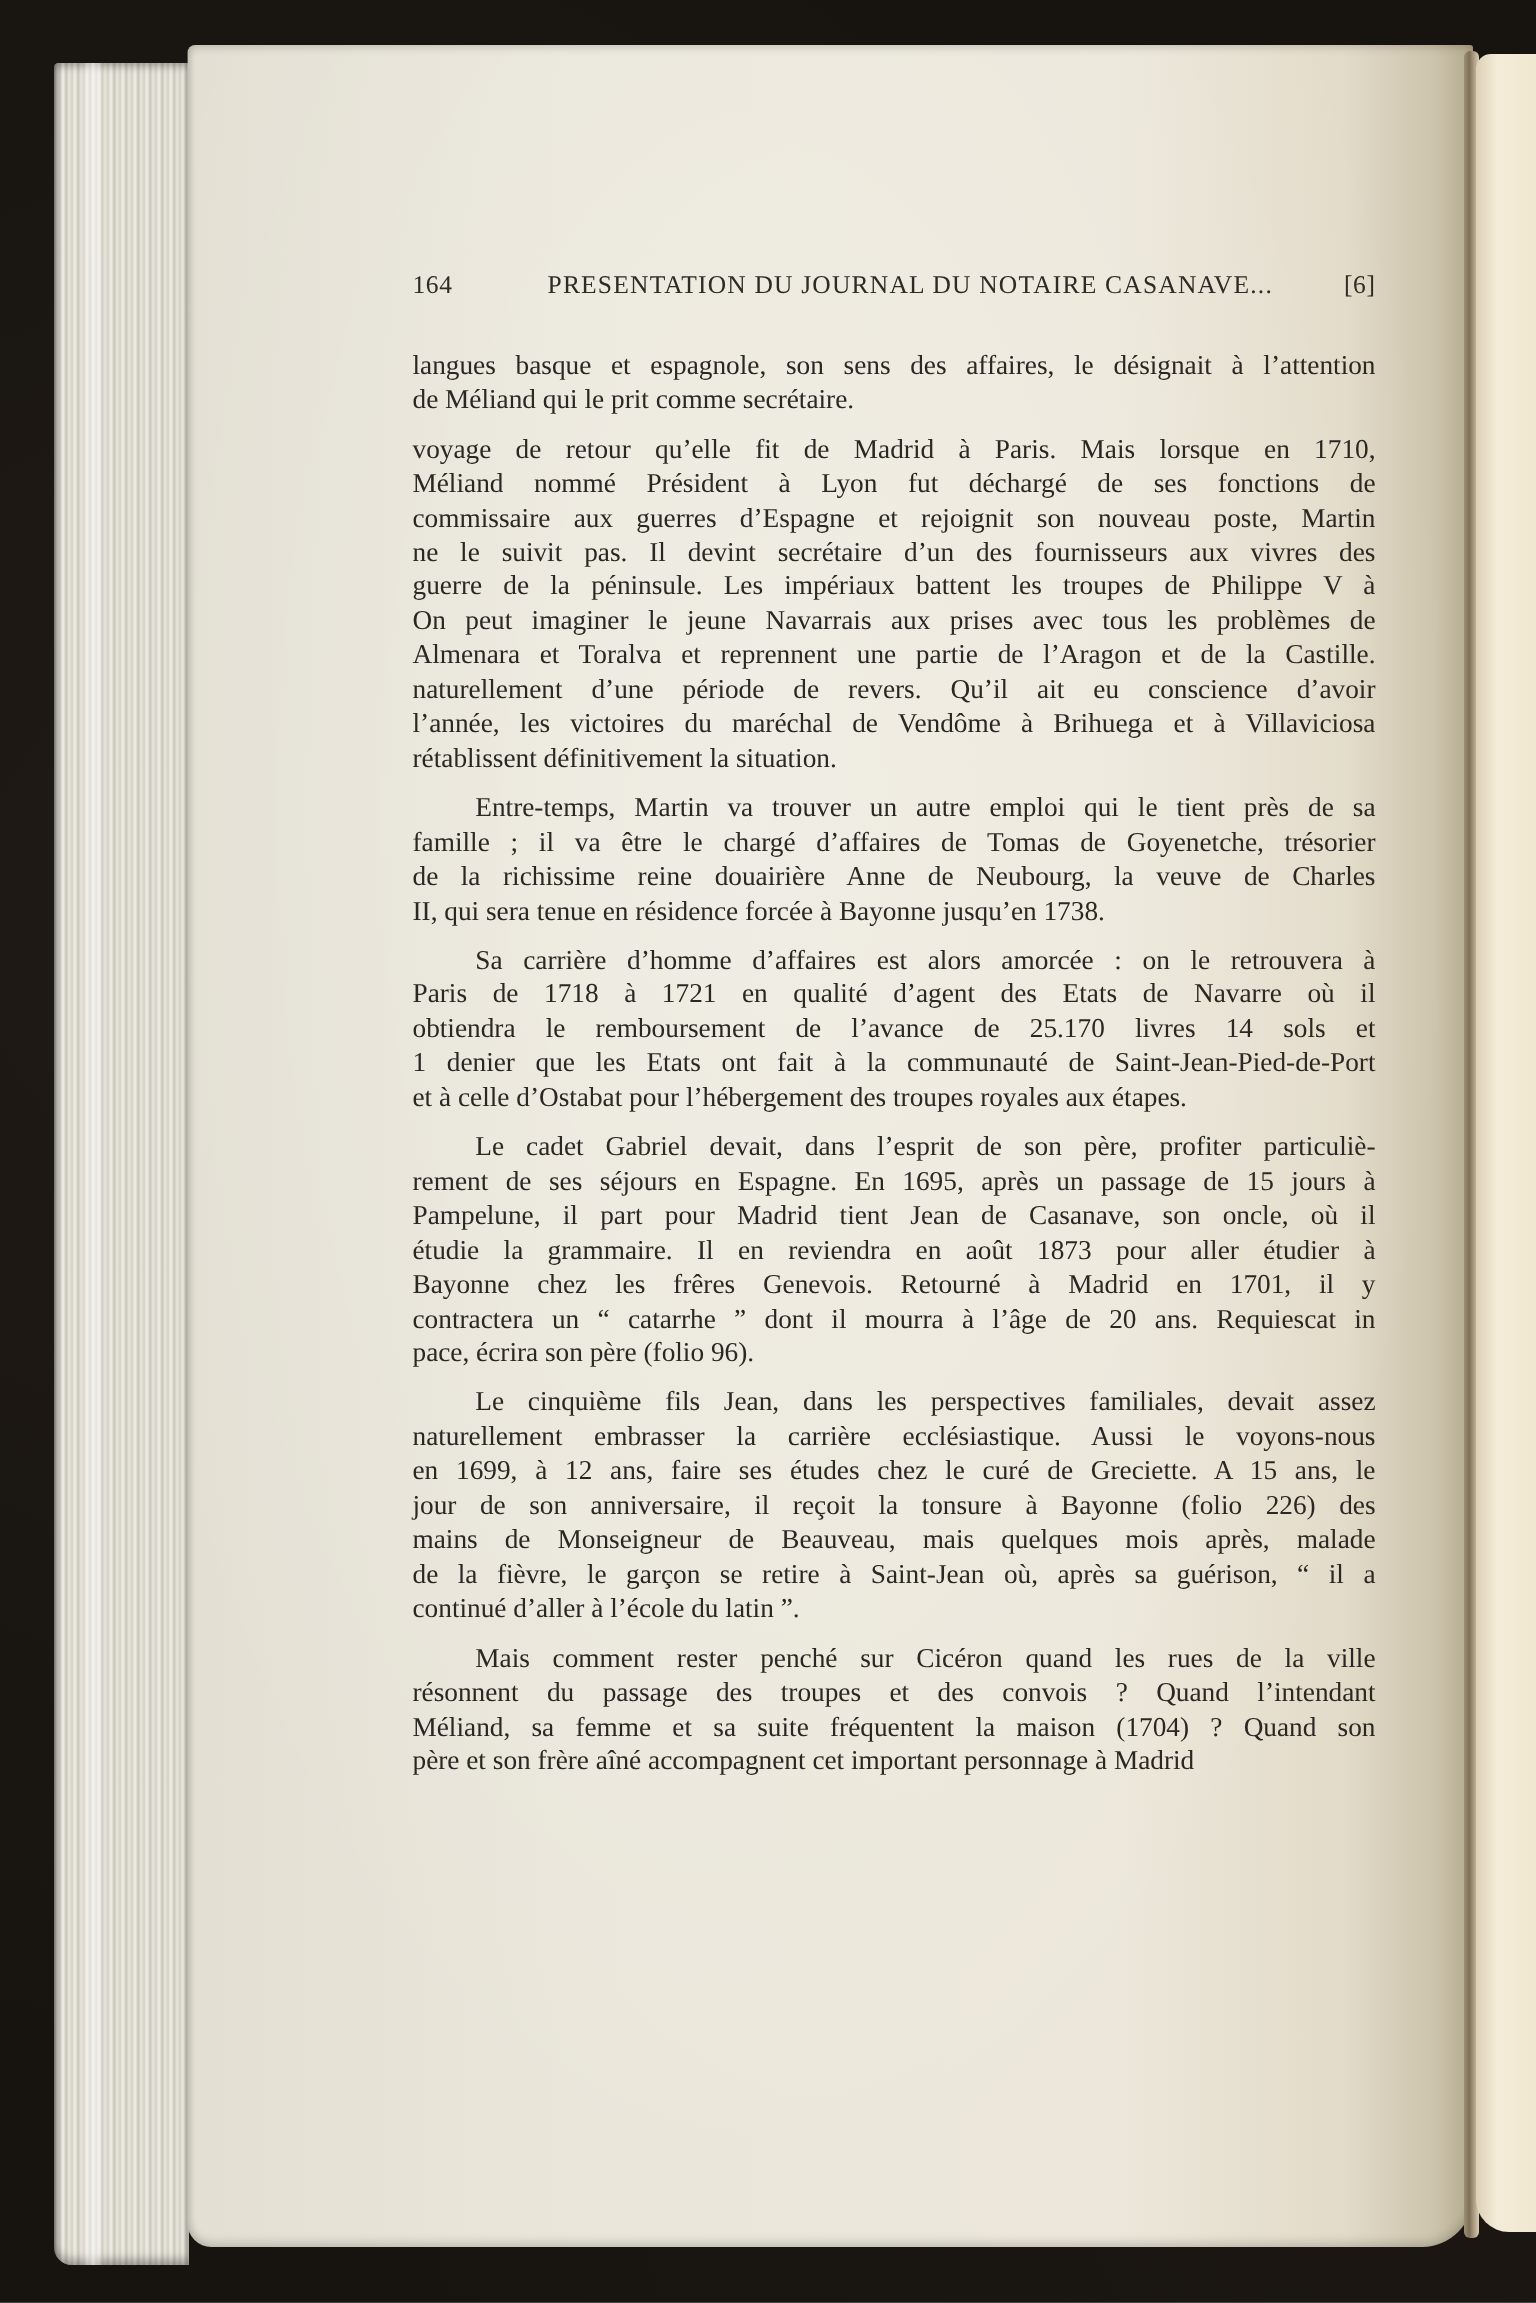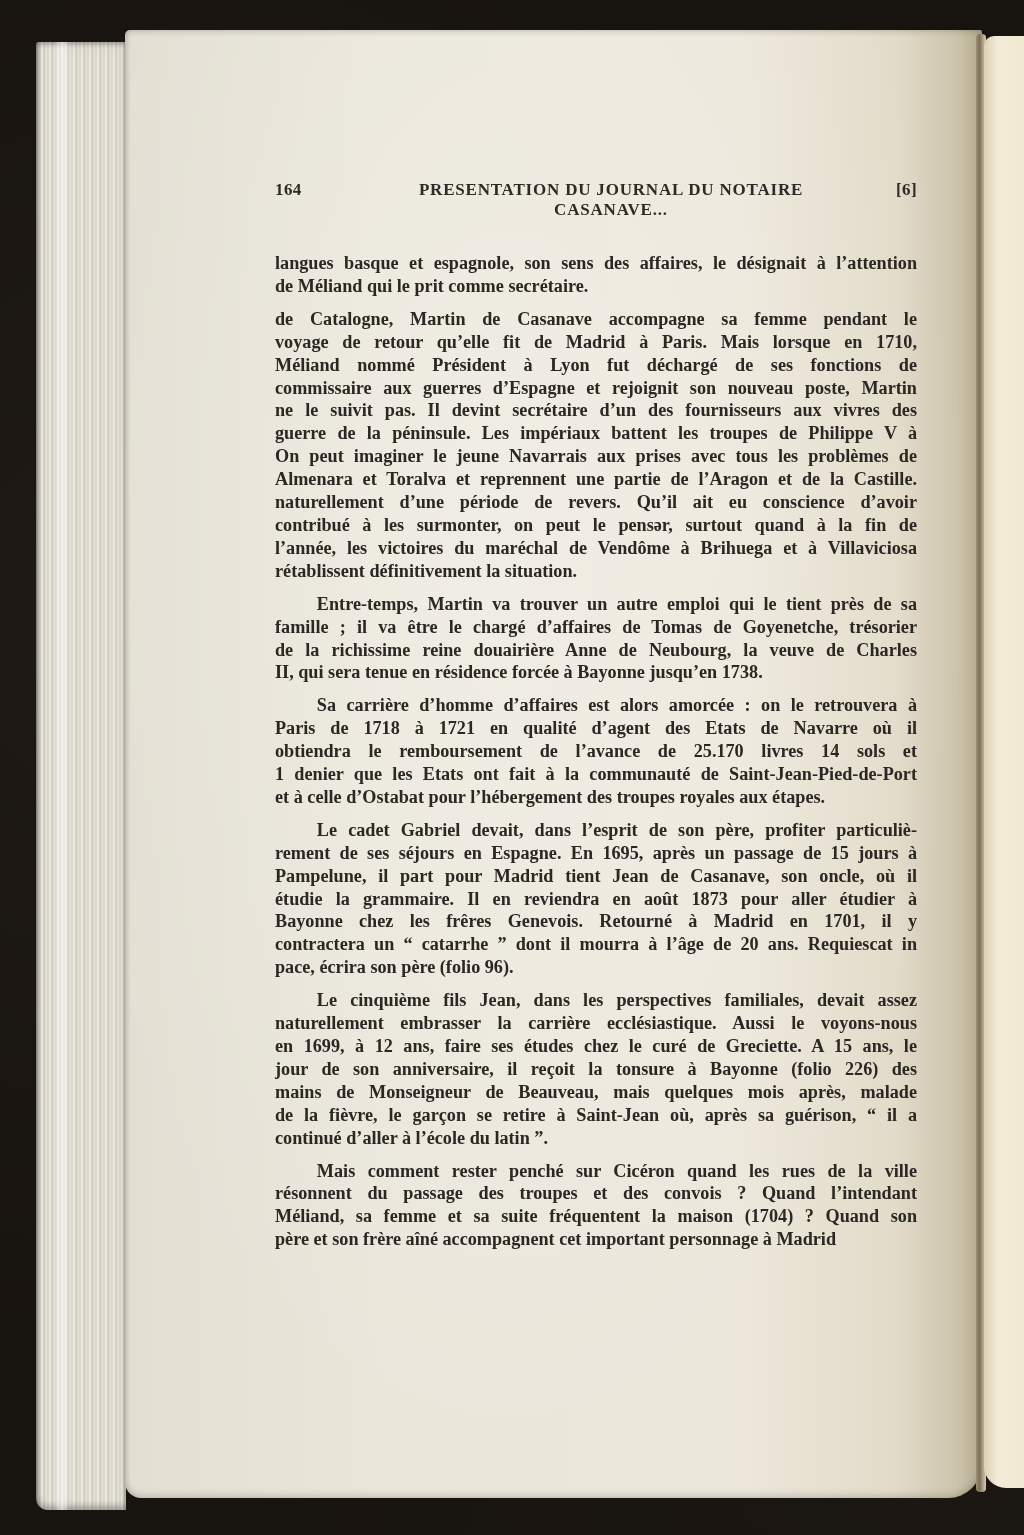--- a/index.html
+++ b/index.html
@@ -3,21 +3,21 @@
 <meta charset="utf-8">
 <style>
   html,body{margin:0;padding:0;}
   body{
     width:1024px;height:1535px;
     background:#16120e;
     position:relative;
     overflow:hidden;
     font-family:"Liberation Serif","DejaVu Serif",serif;
   }
-  .scene{position:absolute;inset:0;font-weight:bold;}
+  .scene{position:absolute;inset:0;}
   
   .backdrop{
     position:absolute;inset:0;
     background:
       radial-gradient(ellipse at 15% 40%, rgba(70,60,50,0.18), transparent 60%),
       radial-gradient(ellipse at 90% 90%, rgba(60,50,40,0.12), transparent 55%),
       #17130f;
   }
   
   .page-stack{
@@ -71,21 +71,21 @@
   }
   .page-header{
     display:flex;
     align-items:baseline;
     font-size:17px;
     letter-spacing:0.4px;
     margin-bottom:32px;
     color:#2e2a26;
   }
   .page-header .folio{width:90px;}
-  .page-header .running{flex:1;text-align:center;letter-spacing:0.8px;}
+  .page-header .running{flex:1;letter-spacing:0.8px;}
   .page-header .marker{width:60px;text-align:right;}
   .page-body{
     font-size:18.2px;
     line-height:22.9px;
     color:#2b2723;
   }
   .para{margin:0 0 0 0;padding-top:10px;}
   .para:first-child{padding-top:0;margin-top:28px;}
   .line{
     text-align:justify;
@@ -111,30 +111,28 @@
         <span class="folio">164</span>
         <span class="running">PRESENTATION DU JOURNAL DU NOTAIRE CASANAVE...</span>
         <span class="marker">[6]</span>
       </div>
       <div class="page-body" id="page-body">
           <div class="para">
             <div class="line">langues basque et espagnole, son sens des affaires, le désignait à l’attention</div>
             <div class="line last">de Méliand qui le prit comme secrétaire.</div>
           </div>
           <div class="para">
-            <div class="line">de Catalogne, Martin de Casanave accompagne sa femme pendant le</div>
             <div class="line">voyage de retour qu’elle fit de Madrid à Paris. Mais lorsque en 1710,</div>
             <div class="line">Méliand nommé Président à Lyon fut déchargé de ses fonctions de</div>
             <div class="line">commissaire aux guerres d’Espagne et rejoignit son nouveau poste, Martin</div>
             <div class="line">ne le suivit pas. Il devint secrétaire d’un des fournisseurs aux vivres des</div>
             <div class="line">guerre de la péninsule. Les impériaux battent les troupes de Philippe V à</div>
             <div class="line">On peut imaginer le jeune Navarrais aux prises avec tous les problèmes de</div>
             <div class="line">Almenara et Toralva et reprennent une partie de l’Aragon et de la Castille.</div>
             <div class="line">naturellement d’une période de revers. Qu’il ait eu conscience d’avoir</div>
-            <div class="line">contribué à les surmonter, on peut le pensər, surtout quand à la fin de</div>
             <div class="line">l’année, les victoires du maréchal de Vendôme à Brihuega et à Villaviciosa</div>
             <div class="line last">rétablissent définitivement la situation.</div>
           </div>
           <div class="para">
             <div class="line indent">Entre-temps, Martin va trouver un autre emploi qui le tient près de sa</div>
             <div class="line">famille ; il va être le chargé d’affaires de Tomas de Goyenetche, trésorier</div>
             <div class="line">de la richissime reine douairière Anne de Neubourg, la veuve de Charles</div>
             <div class="line last">II, qui sera tenue en résidence forcée à Bayonne jusqu’en 1738.</div>
           </div>
           <div class="para">

